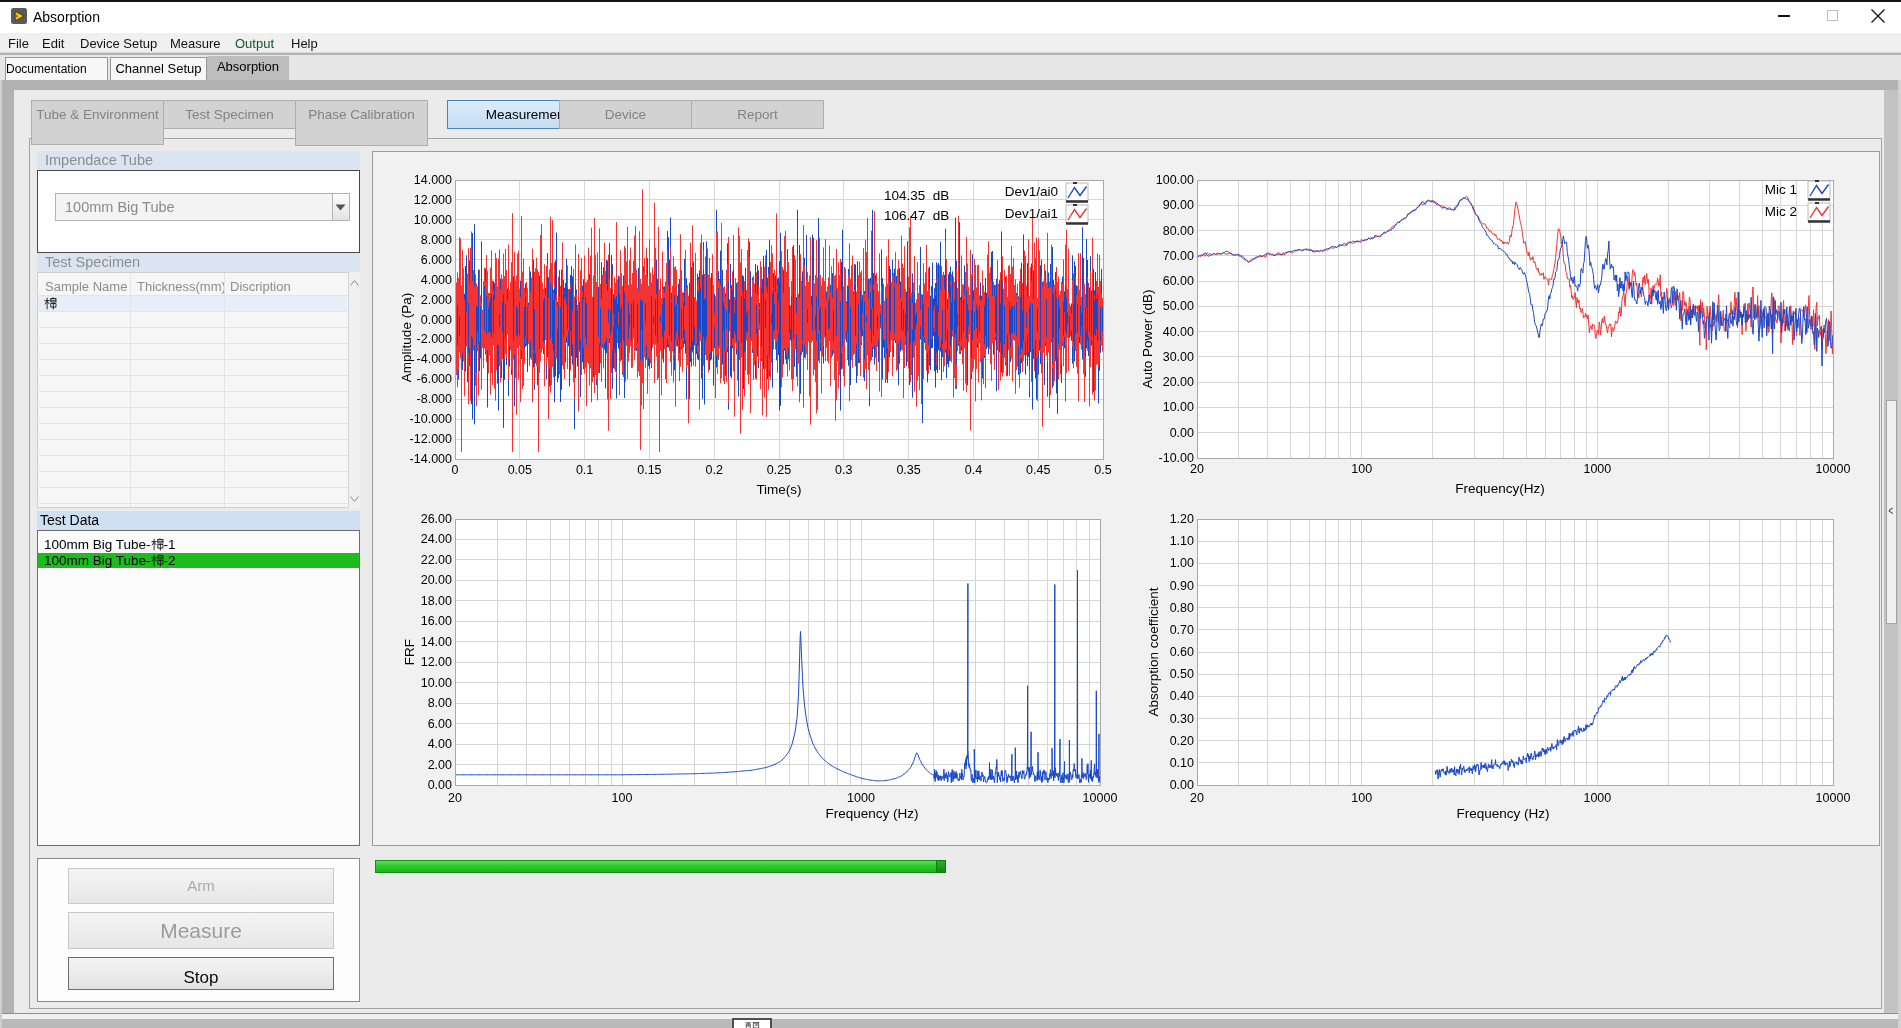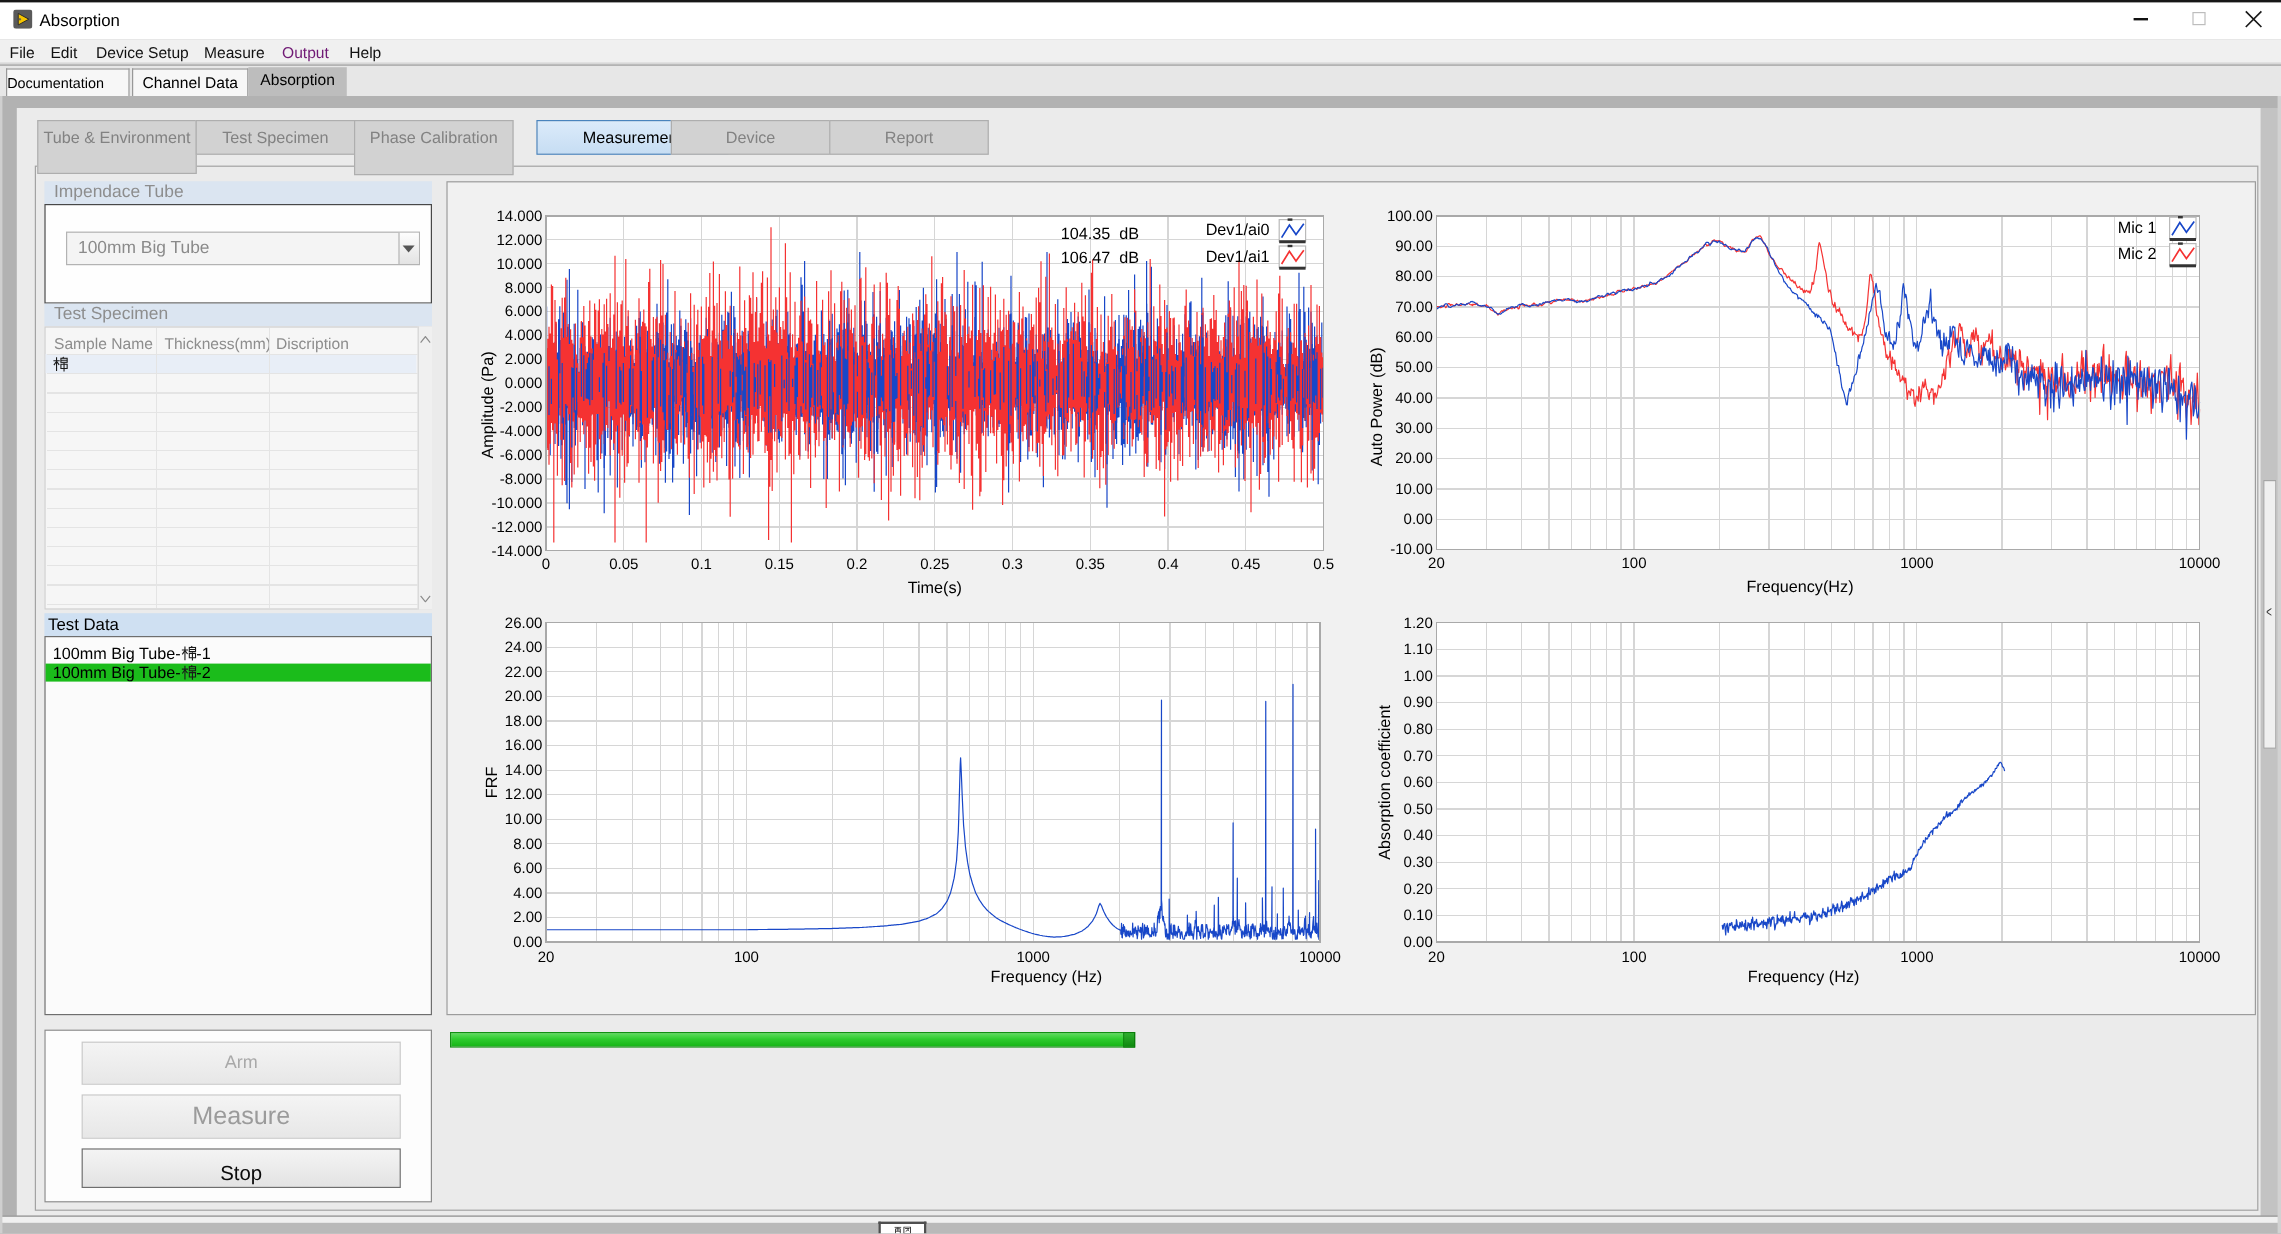--- a/index.html
+++ b/index.html
@@ -16,25 +16,25 @@
 <div class="abs" style="left:1778px;top:15px;width:12px;height:2px;background:#111"></div>
 <div class="abs" style="left:1827px;top:10px;width:11px;height:11px;border:1.5px solid #bdbdbd"></div>
 <svg class="abs" style="left:1870px;top:8px" width="16" height="16" viewBox="0 0 16 16">
     <path d="M1.5 1.5L14.5 14.5M14.5 1.5L1.5 14.5" stroke="#1a1a1a" stroke-width="1.4"></path>
   </svg>
 <div class="abs" style="left:0;top:33px;width:1901px;height:20px;background:#f0f0f0;border-bottom:1px solid #d7d7d7"></div>
 <div class="abs" style="left:8px;top:36px;font-size:13px;color:#111">File</div>
 <div class="abs" style="left:42px;top:36px;font-size:13px;color:#111">Edit</div>
 <div class="abs" style="left:80px;top:36px;font-size:13px;color:#111">Device Setup</div>
 <div class="abs" style="left:170px;top:36px;font-size:13px;color:#111">Measure</div>
-<div class="abs" style="left:235px;top:36px;font-size:13px;color:#701a75">Output</div>
+<div class="abs" style="left:235px;top:36px;font-size:13px;color:#14532d">Output</div>
 <div class="abs" style="left:291px;top:36px;font-size:13px;color:#111">Help</div>
 <div class="abs" style="left:0;top:54px;width:1901px;height:26px;background:#e7e7e7;border-top:1px solid #b3b3b3"></div>
 <div class="abs" style="left:5px;top:57px;width:103px;height:23px;background:#f7f7f7;border:1px solid #989898;border-bottom:none;font-size:12px;color:#000;line-height:22px">Documentation</div>
-<div class="abs" style="left:110px;top:57px;width:97px;height:23px;background:#f7f7f7;border:1px solid #989898;border-bottom:none;font-size:13px;color:#000;text-align:center;line-height:22px">Channel Data</div>
+<div class="abs" style="left:110px;top:57px;width:97px;height:23px;background:#f7f7f7;border:1px solid #989898;border-bottom:none;font-size:13px;color:#000;text-align:center;line-height:22px">Channel Setup</div>
 <div class="abs" style="left:207px;top:56px;width:82px;height:24px;background:#bdbdbd;font-size:13px;color:#000;text-align:center;line-height:22px">Absorption</div>
 <div class="abs" style="left:0;top:80px;width:2px;height:948px;background:#cfcfcf;z-index:60"></div>
 <div class="abs" style="left:1898px;top:80px;width:3px;height:948px;background:#d2d2d2;z-index:60"></div>
 <div class="abs" style="left:0;top:80px;width:1901px;height:948px;background:#b2b2b2"></div>
 <div class="abs" style="left:14px;top:90px;width:1870px;height:924px;background:#ebebeb"></div>
 <div class="abs" style="left:1884px;top:90px;width:17px;height:924px;background:#c3c3c3"></div>
 <div class="abs" style="left:29px;top:138px;width:1853px;height:871px;border:1px solid #a3a3a3"></div>
 <div class="abs" style="left:31px;top:100px;width:133px;height:45px;background:#d2d2d2;border:1px solid #aeaeae;color:#828282;font-size:13.5px;text-align:center;line-height:27px">Tube &amp; Environment</div>
 <div class="abs" style="left:163px;top:100px;width:133px;height:29px;background:#d2d2d2;border:1px solid #aeaeae;color:#828282;font-size:13.5px;text-align:center;line-height:27px">Test Specimen</div>
 <div class="abs" style="left:295px;top:100px;width:133px;height:46px;background:#d2d2d2;border:1px solid #aeaeae;color:#828282;font-size:13.5px;text-align:center;line-height:27px">Phase Calibration</div>

